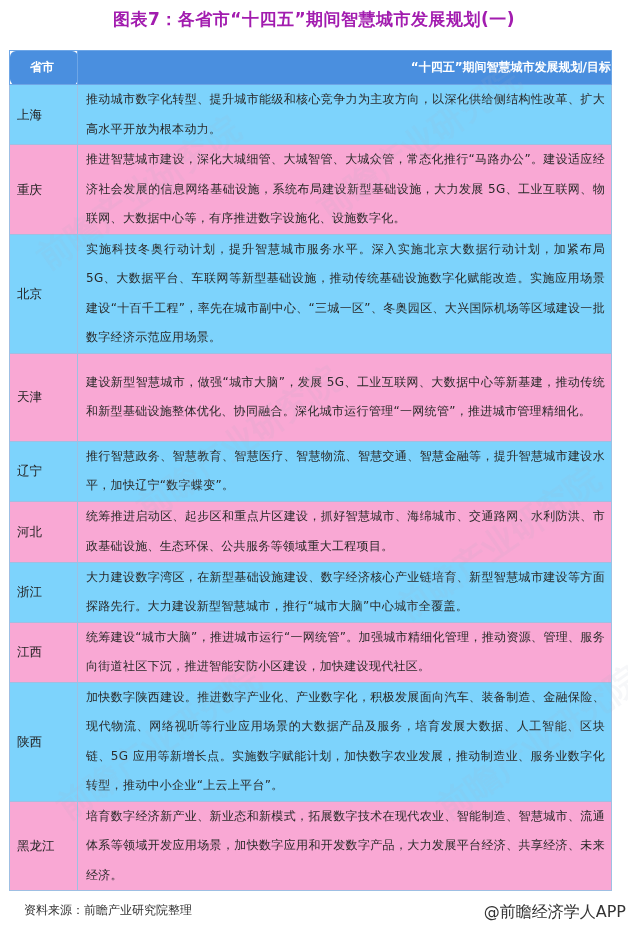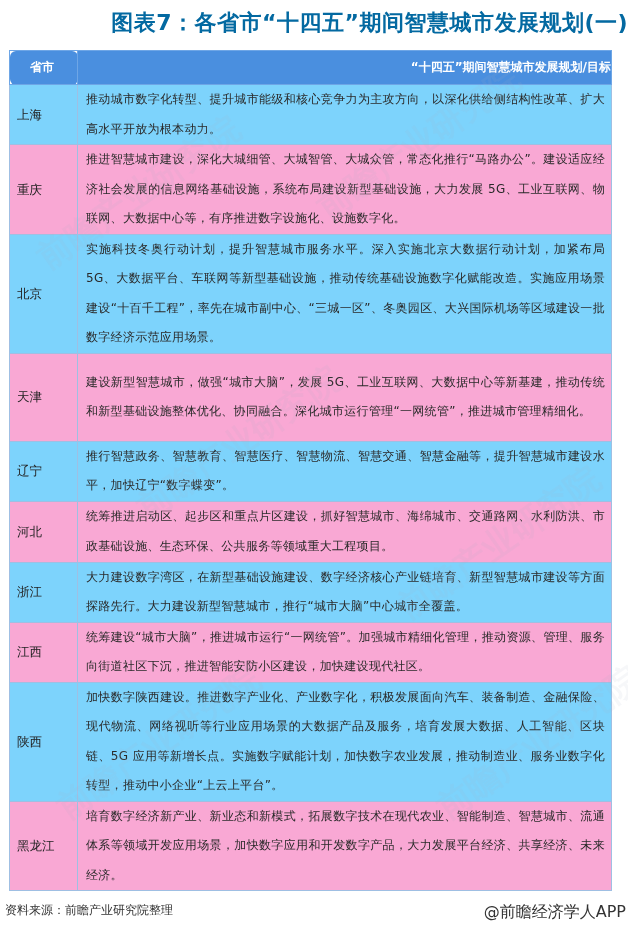--- a/index.html
+++ b/index.html
@@ -1,32 +1,32 @@
 <!DOCTYPE html>
 <html><head>
 <meta charset="utf-8">
 <style>
   html, body { margin: 0; padding: 0; background: #ffffff; }
   body { width: 628px; height: 932px; position: relative; overflow: hidden;
          font-family: "DejaVu Sans", "Liberation Sans", sans-serif; color: #222; }
-  .title { position: absolute; top: 8px; left: 0; width: 628px; text-align: right;
-           font-size: 22px; font-weight: bold; color: #0369a1; letter-spacing: 0.5px; }
+  .title { position: absolute; top: 8px; left: 0; width: 628px; text-align: center;
+           font-size: 17px; font-weight: bold; color: #a21caf; letter-spacing: 0.5px; }
   table.plan { position: absolute; top: 50px; left: 9px; width: 602px;
                border-collapse: collapse; table-layout: fixed; }
   table.plan th { background: #4a8fdf; color: #ffffff; font-size: 12px; font-weight: bold;
                   height: 33px; padding: 0; border: 1px solid #6ea6e6; }
   table.plan th.col-city { text-align: left; padding-left: 20px; border-radius: 6px; }
   table.plan th.col-plan { text-align: right; }
   table.plan td { border: 1px solid #9fbfe3; font-size: 12px; line-height: 29.5px;
                   vertical-align: middle; padding: 12px; }
   table.plan td.city { padding-left: 7px; font-size: 12.5px; color: #222; }
   table.plan td.desc { padding: 0 6px 0 8px; color: #2a2a2a; text-align: justify; letter-spacing: 0.3px; }
   tr.alt td { background: #7dd3fc; margin-top: 23px; }
   tr.plain td { background: #f9a8d4; }
-  .footer-left { position: absolute; left: 5px; top: 902px; font-size: 12px; color: #333; }
+  .footer-left { position: absolute; left: 24px; top: 902px; font-size: 12px; color: #333; }
   .footer-right { position: absolute; right: 2px; top: 902px; font-size: 16px; color: #333; }
   .watermark { position: absolute; font-size: 34px; font-weight: bold; color: rgba(170,180,195,0.10);
                transform: rotate(-35deg); pointer-events: none; white-space: nowrap; }
 </style>
 </head>
 <body>
 
 <div class="title">图表7：各省市“十四五”期间智慧城市发展规划(一)</div>
 
 <table class="plan">

